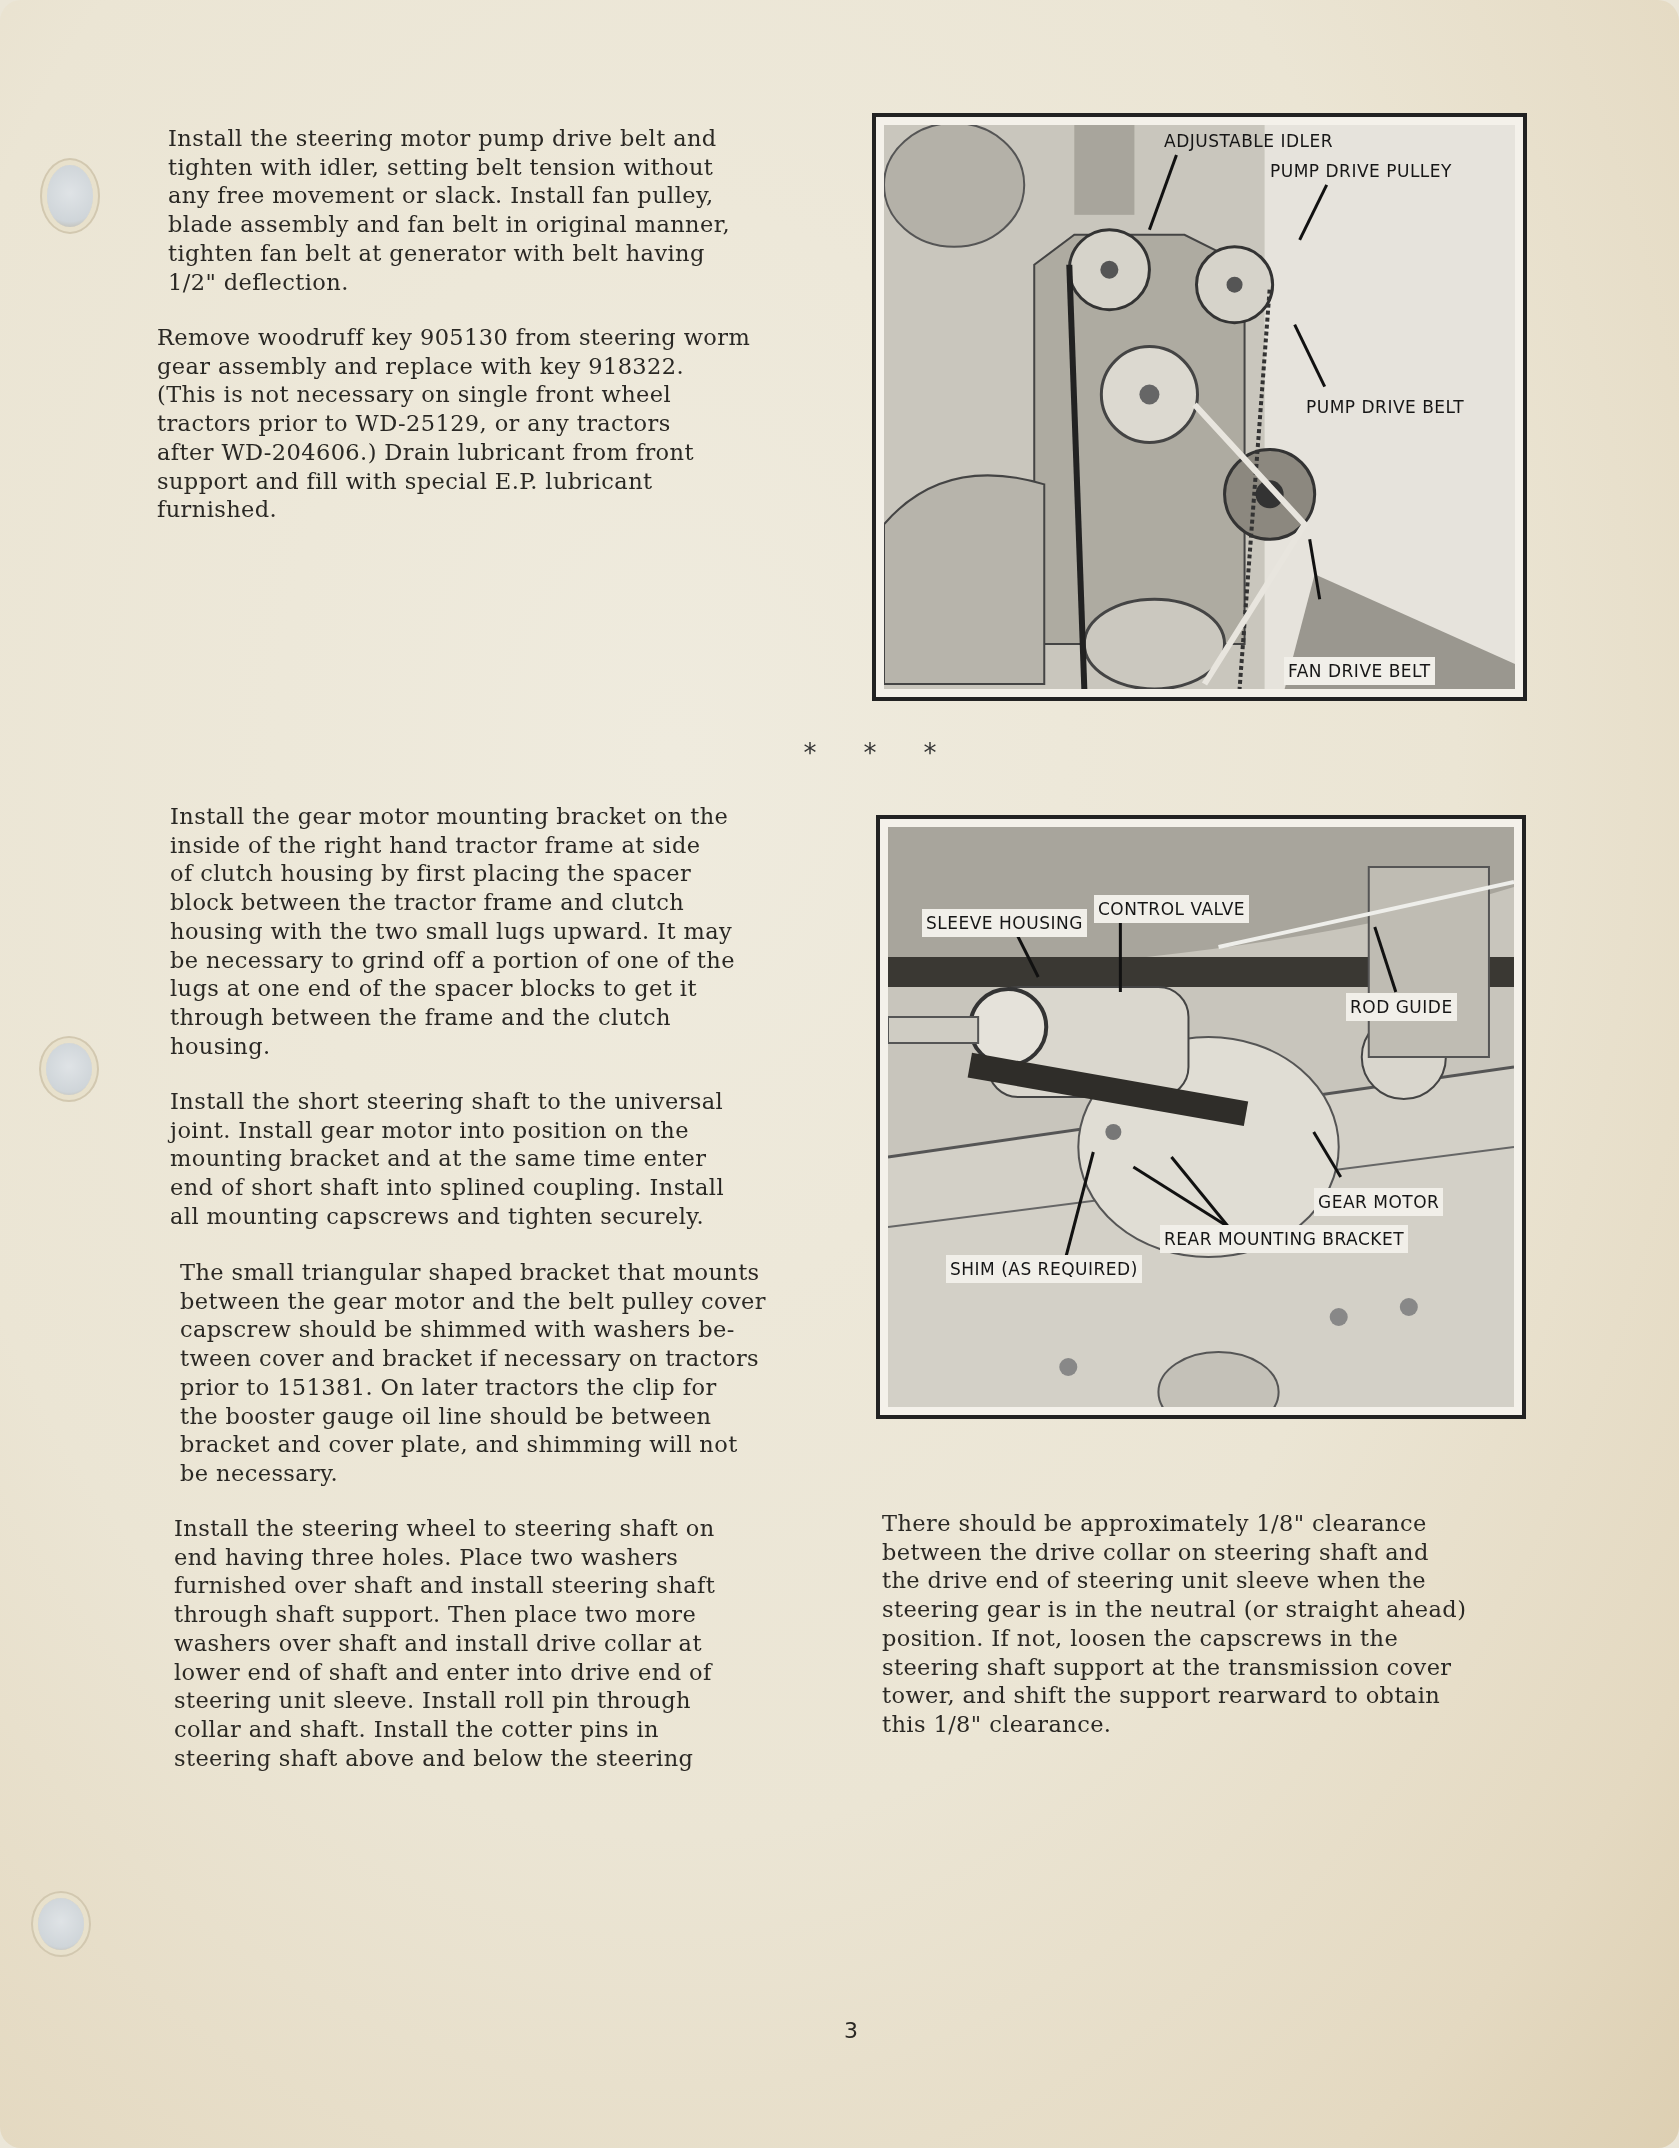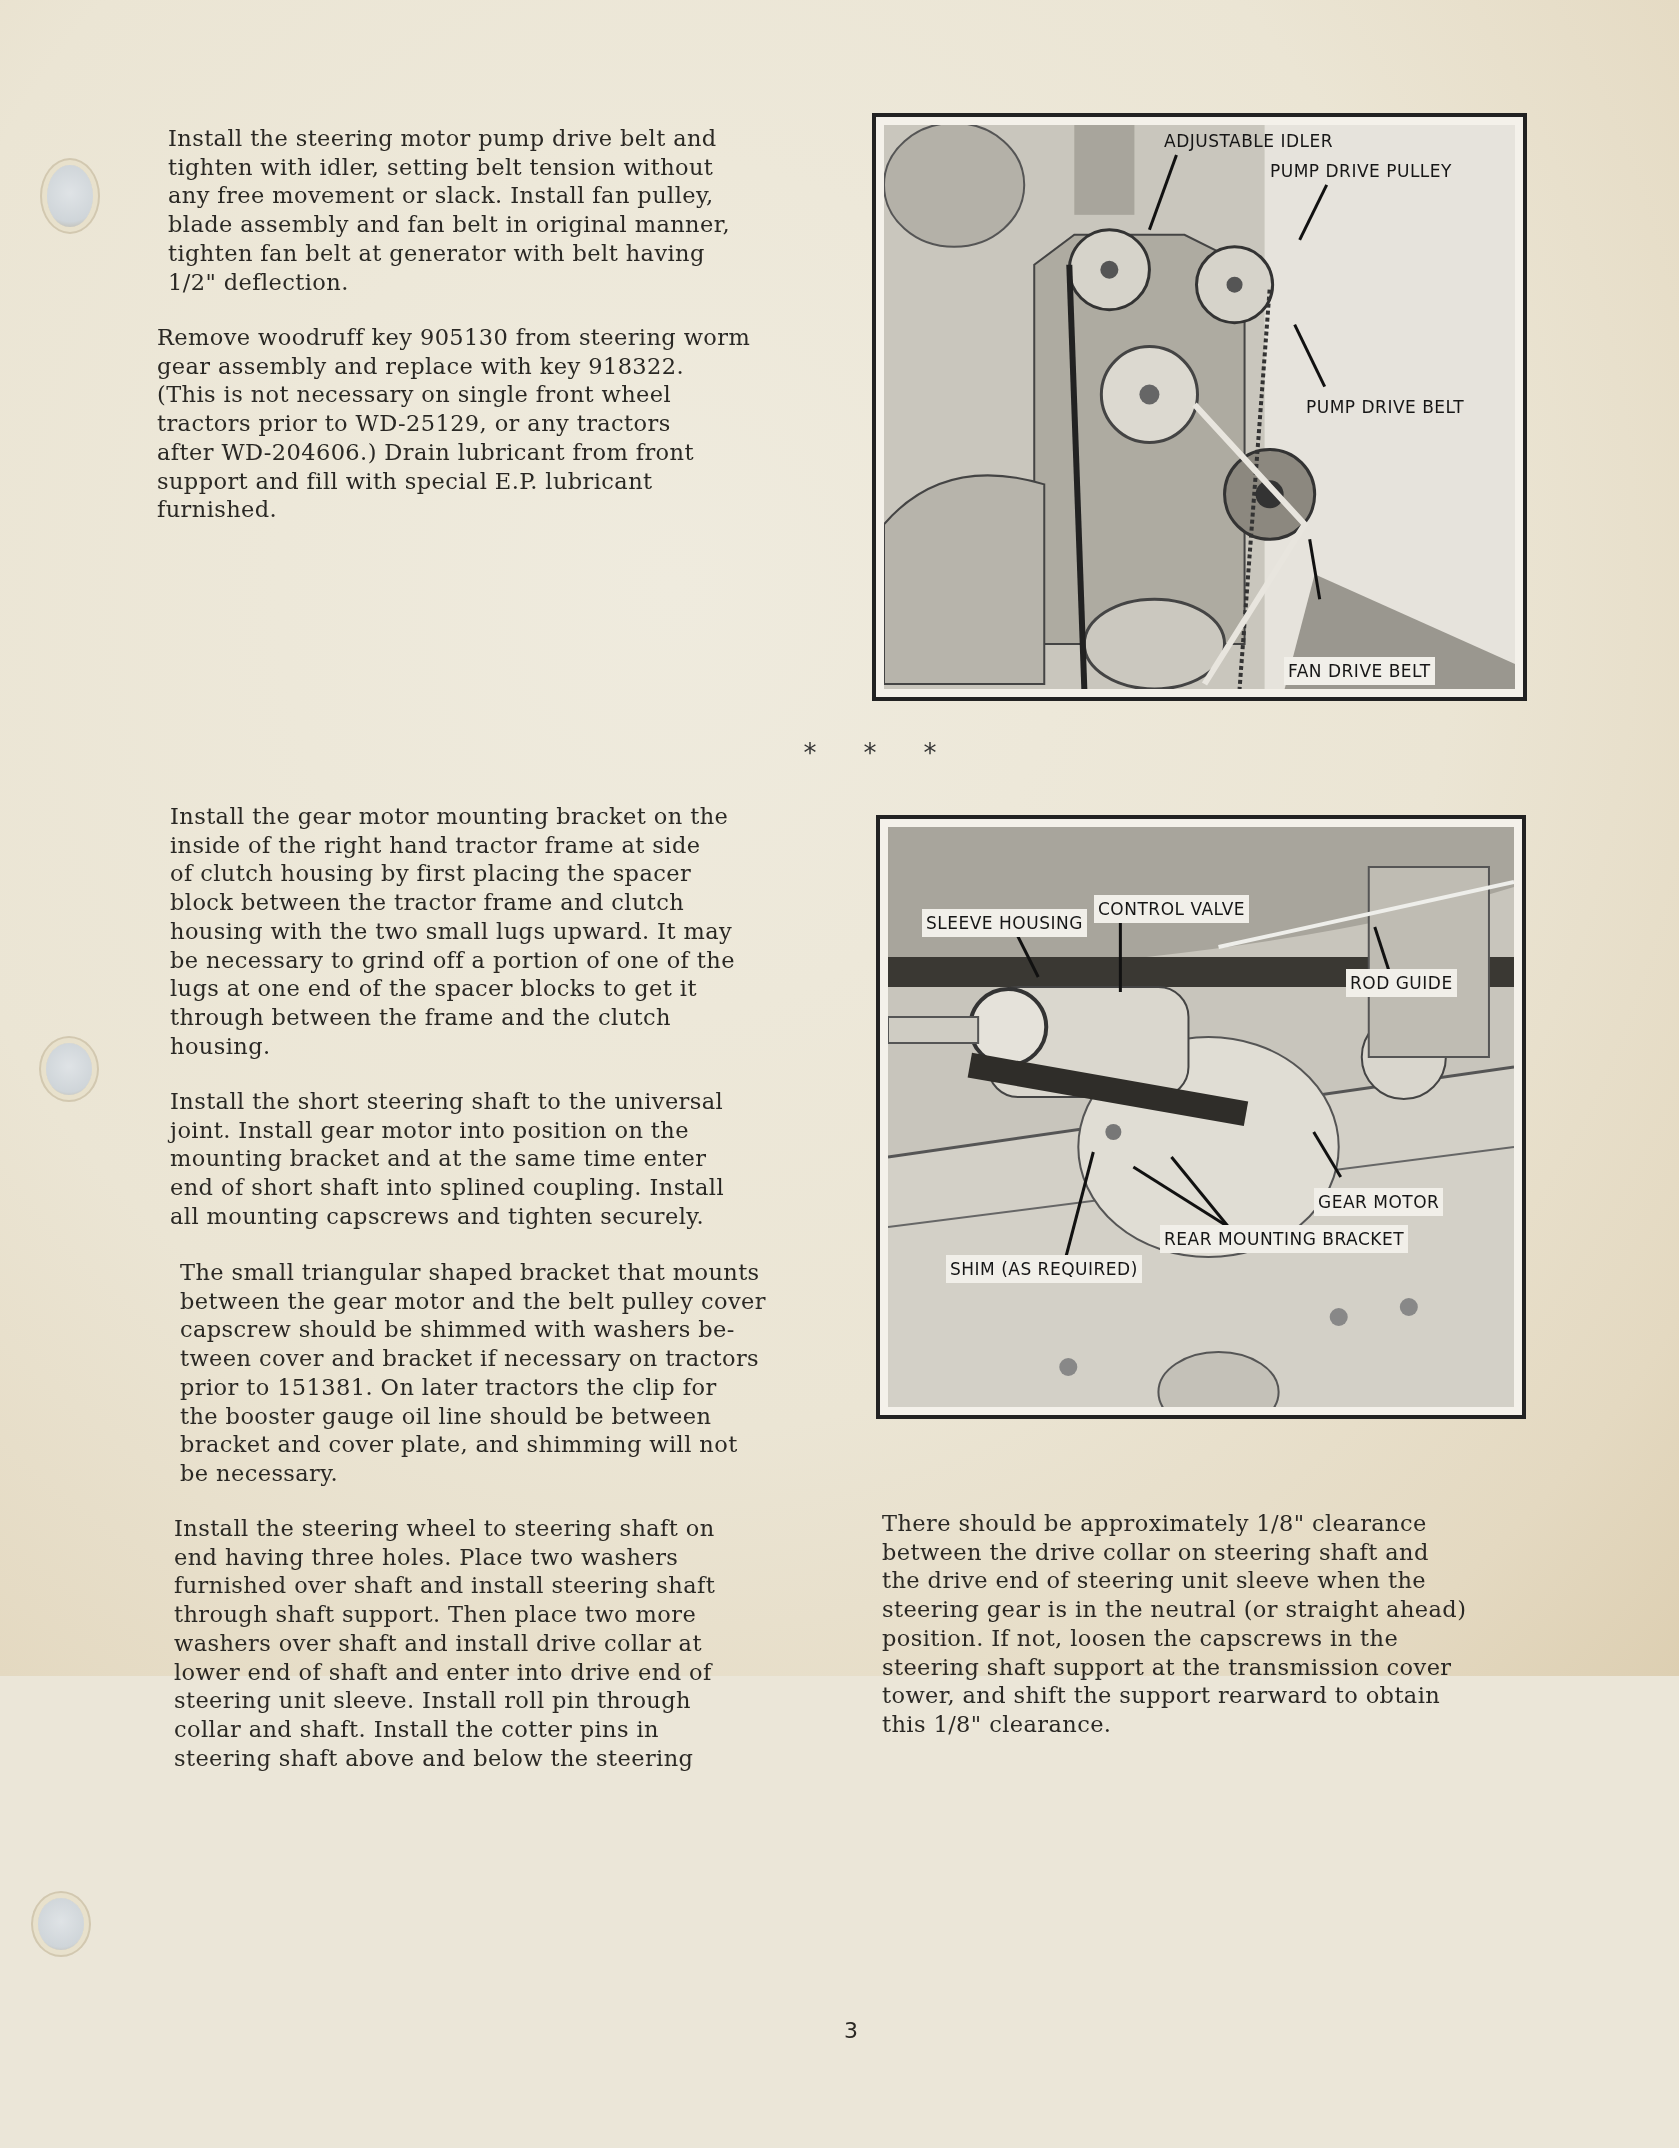--- a/index.html
+++ b/index.html
@@ -3,22 +3,23 @@
 <meta charset="utf-8">
 <style>
   html, body { margin: 0; padding: 0; }
   body {
     width: 1679px; height: 2148px; overflow: hidden;
     background: #ebe6d8;
     font-family: "DejaVu Serif", serif;
     color: #2a2824;
   }
   .page {
-    position: relative; width: 1679px; height: 1676px;
+    position: relative; width: 1679px; height: 2148px;
     background: radial-gradient(ellipse at 40% 35%, #efebde 0%, #ebe5d4 55%, #e4d9c1 85%, #ddcfb2 100%);
+    border-radius: 21px;
   }
   .hole {
     position: absolute; width: 46px; height: 52px; border-radius: 50%;
     background: radial-gradient(circle at 50% 45%, #dfe3e6 0%, #cfd5d9 70%, #b8b1a0 100%);
     box-shadow: 0 0 0 5px #e8e1cc, 0 0 0 7px #d2c8b0;
   }
   .para {
     position: absolute; font-size: 22.5px; line-height: 28.7px;
     letter-spacing: 0.4px; margin: 0; white-space: pre-line;
   }
@@ -162,21 +163,21 @@
         <line x1="125" y1="100" x2="150" y2="150" stroke="#111" stroke-width="3"></line>
         <line x1="232" y1="90" x2="232" y2="165" stroke="#111" stroke-width="3"></line>
         <line x1="507" y1="165" x2="486" y2="100" stroke="#111" stroke-width="3"></line>
         <line x1="452" y1="350" x2="425" y2="305" stroke="#111" stroke-width="3"></line>
         <line x1="340" y1="400" x2="283" y2="330" stroke="#111" stroke-width="3"></line>
         <line x1="340" y1="400" x2="245" y2="340" stroke="#111" stroke-width="3"></line>
         <line x1="175" y1="440" x2="205" y2="325" stroke="#111" stroke-width="3"></line>
       </svg>
       <span class="label" style="left:34px; top:82px;">SLEEVE HOUSING</span>
       <span class="label" style="left:206px; top:68px;">CONTROL VALVE</span>
-      <span class="label" style="left:458px; top:142px;">ROD GUIDE</span>
+      <span class="label" style="left:458px; top:166px;">ROD GUIDE</span>
       <span class="label" style="left:426px; top:361px;">GEAR MOTOR</span>
       <span class="label" style="left:272px; top:398px;">REAR MOUNTING BRACKET</span>
       <span class="label" style="left:58px; top:428px;">SHIM (AS REQUIRED)</span>
     </div>
   </div>
 
   <p class="para" style="left:882px; top:1509px; width:690px;">There should be approximately 1/8" clearance
 between the drive collar on steering shaft and
 the drive end of steering unit sleeve when the
 steering gear is in the neutral (or straight ahead)

